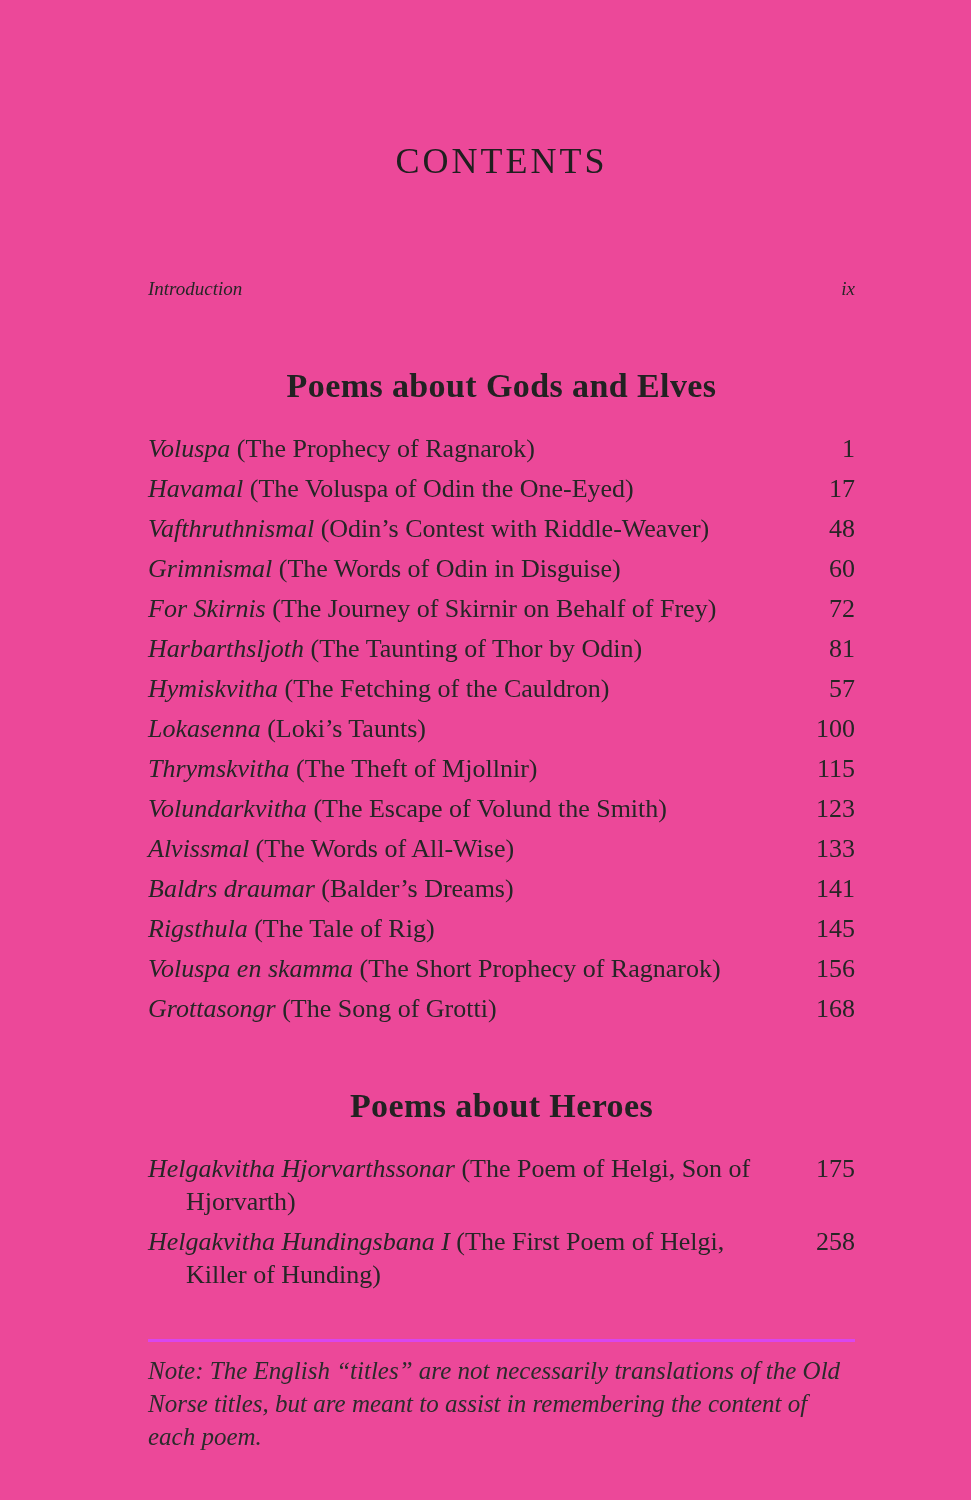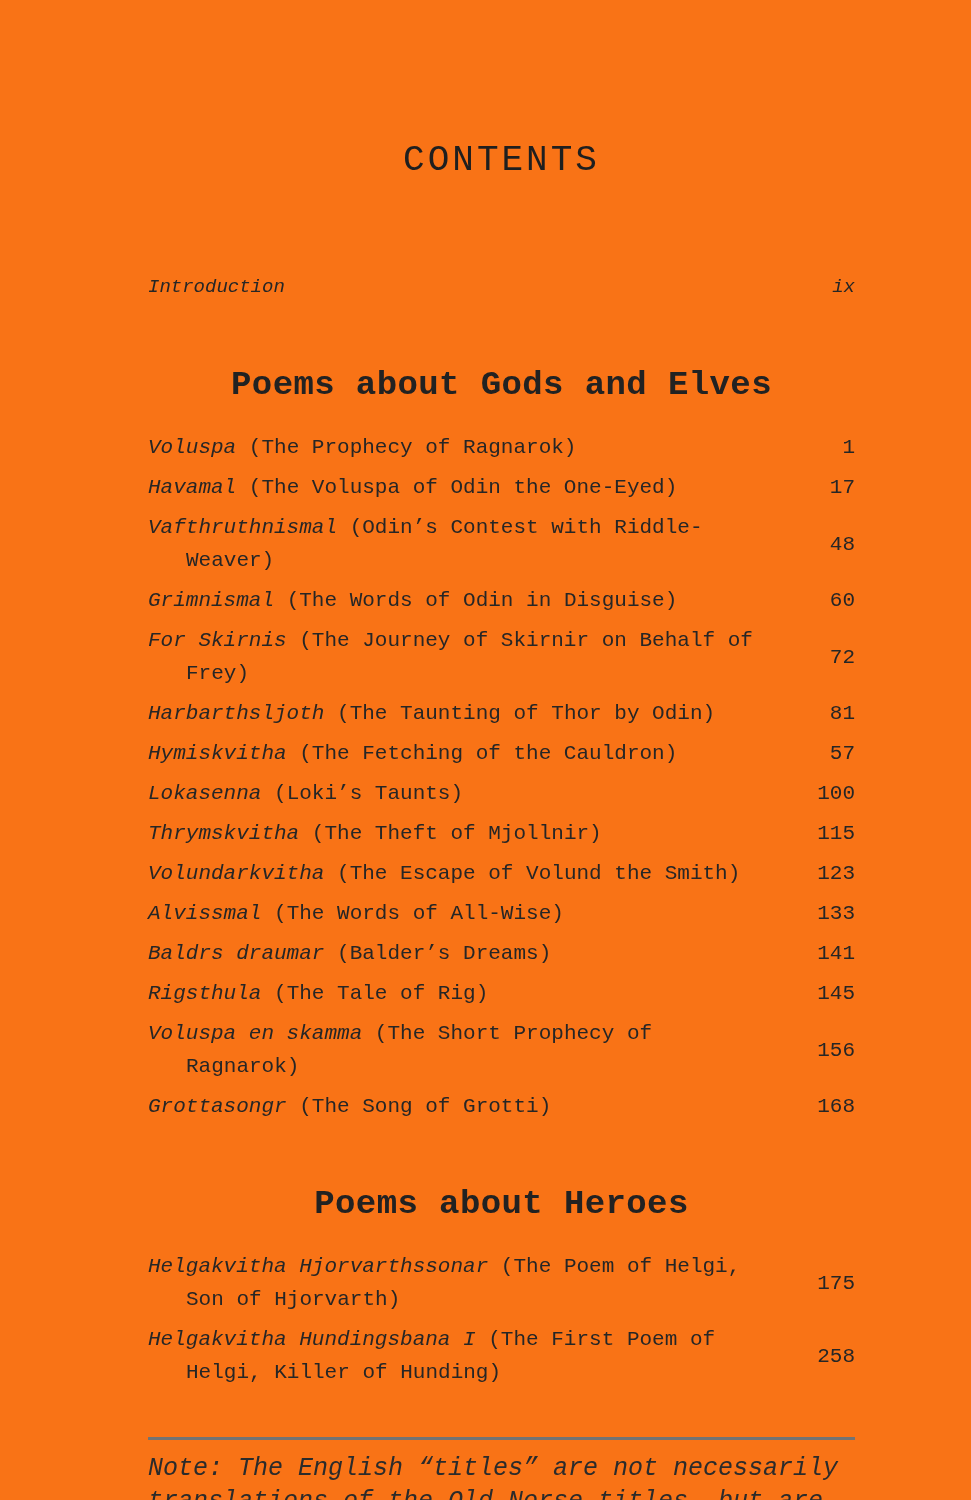--- a/index.html
+++ b/index.html
@@ -5,23 +5,23 @@
   html, body {
     margin: 0;
     padding: 0;
     background: #ffffff;
   }
   .page {
     position: relative;
     width: 971px;
     height: 1500px;
     box-sizing: border-box;
-    background: #f97316;
+    background: #ec4899;
     color: #262626;
-    font-family: Liberation Mono, monospace;
+    font-family: Liberation Serif, serif;
     padding: 140px 116px 40px 148px;
     overflow: hidden;
   }
   .doc-title {
     margin: 0 0 90px 0;
     text-align: center;
     font-size: 36px;
     font-weight: normal;
     letter-spacing: 3px;
     color: #1f1f1f;
@@ -38,41 +38,41 @@
   .section-heading {
     margin: 62px 0 27px 0;
     text-align: center;
     font-size: 34px;
     font-weight: bold;
     color: #222222;
     letter-spacing: 0.4px;
   }
   .entry {
     display: flex;
-    align-items: center;
+    align-items: flex-start;
     margin-bottom: 7px;
-    font-size: 21px;
+    font-size: 26px;
     line-height: 33px;
   }
   .entry-title {
     flex: 1 1 auto;
     padding-right: 24px;
     padding-left: 38px;
     text-indent: -38px;
   }
   .entry-name { font-style: italic; }
   .entry-subtitle { font-style: normal; }
   .entry-page {
     min-width: 60px;
     text-align: right;
     white-space: nowrap;
   }
   .note-block {
     margin-top: 48px;
-    border-top: 3px solid #737373;
+    border-top: 3px solid #d946ef;
     padding-top: 12px;
   }
   .note-text {
     margin: 0;
     font-style: italic;
     font-size: 25px;
     line-height: 33px;
     color: #2b2b2b;
   }
   .page-folio {

